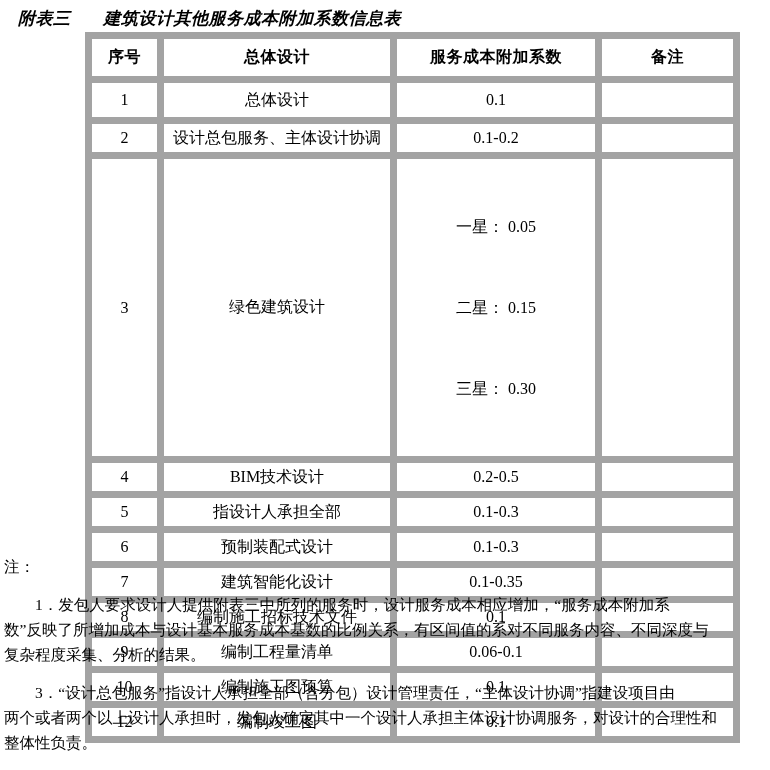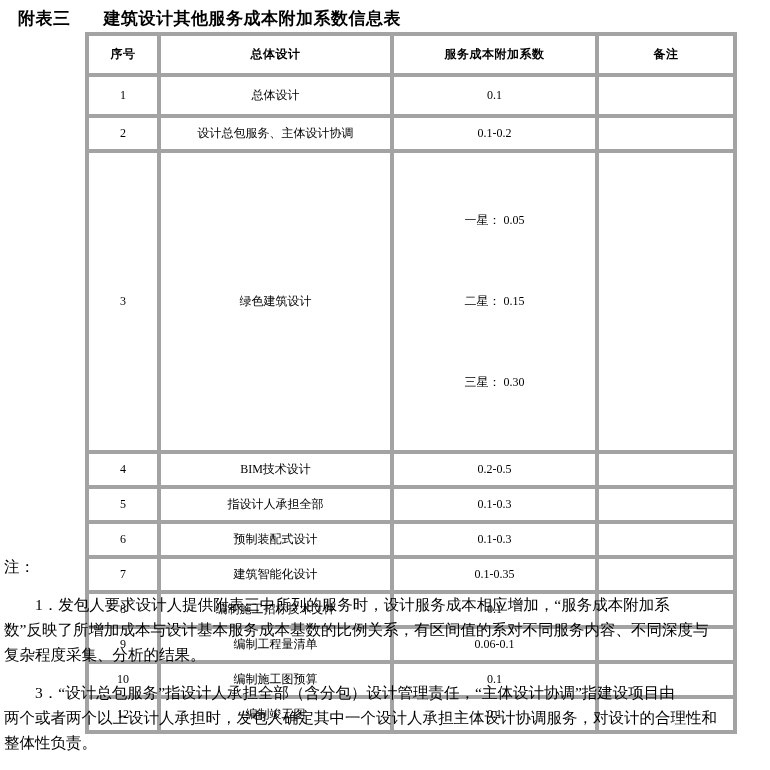--- a/index.html
+++ b/index.html
@@ -17,37 +17,38 @@
     overflow: hidden;
   }
   .title {
     position: absolute;
     left: 18px;
     top: 7px;
     font-size: 17px;
     font-weight: bold;
     white-space: nowrap;
     letter-spacing: 0.5px;
+    font-style: italic;
   }
   .title-main { margin-left: 33px; }
 
   table.coef-table {
     position: absolute;
     left: 85px;
     top: 32px;
     width: 648px;
     border-collapse: collapse;
     table-layout: fixed;
   }
   .coef-table th, .coef-table td {
-    border: 4px solid #a3a3a3;
+    border: 7px solid #a3a3a3;
     padding: 0;
     text-align: center;
     vertical-align: middle;
-    font-size: 12px;
+    font-size: 16px;
     overflow: hidden;
   }
   .coef-table th {
     font-weight: bold;
     height: 37px;
     letter-spacing: 0.5px;
   }
   .coef-table tbody tr { height: 35px; }
   .coef-table tr.row-1 { height: 41px; }
   .coef-table tr.row-tall { height: 91px; }

